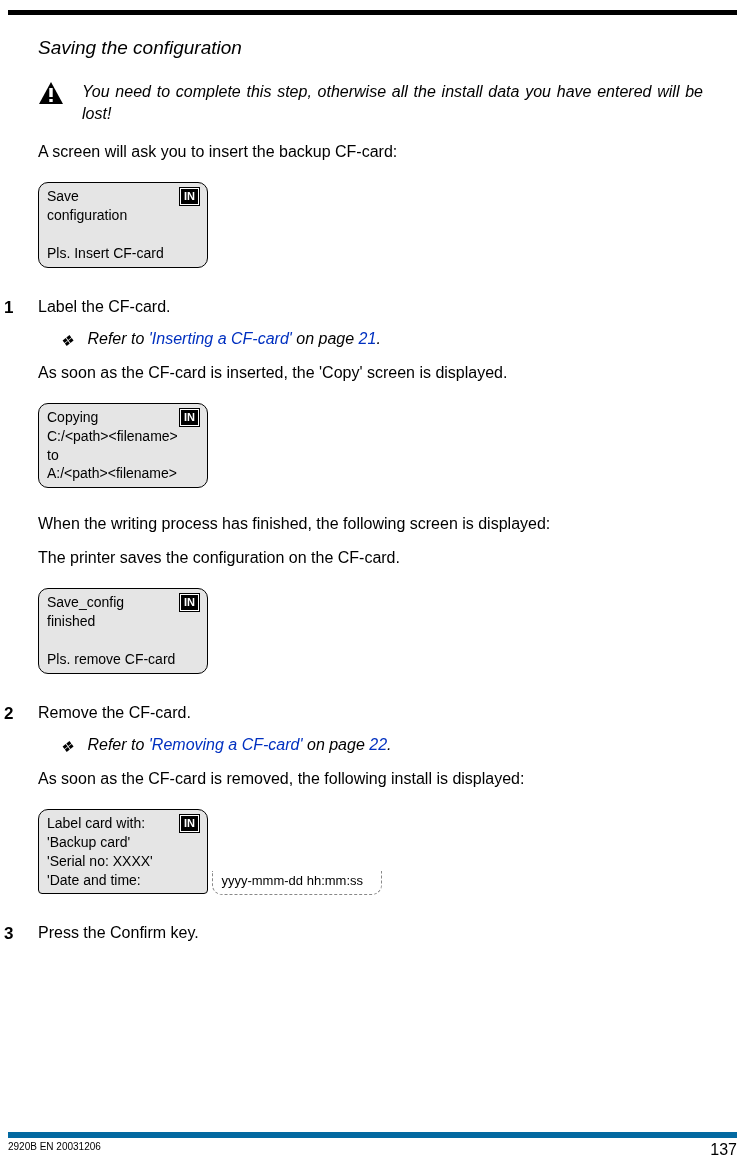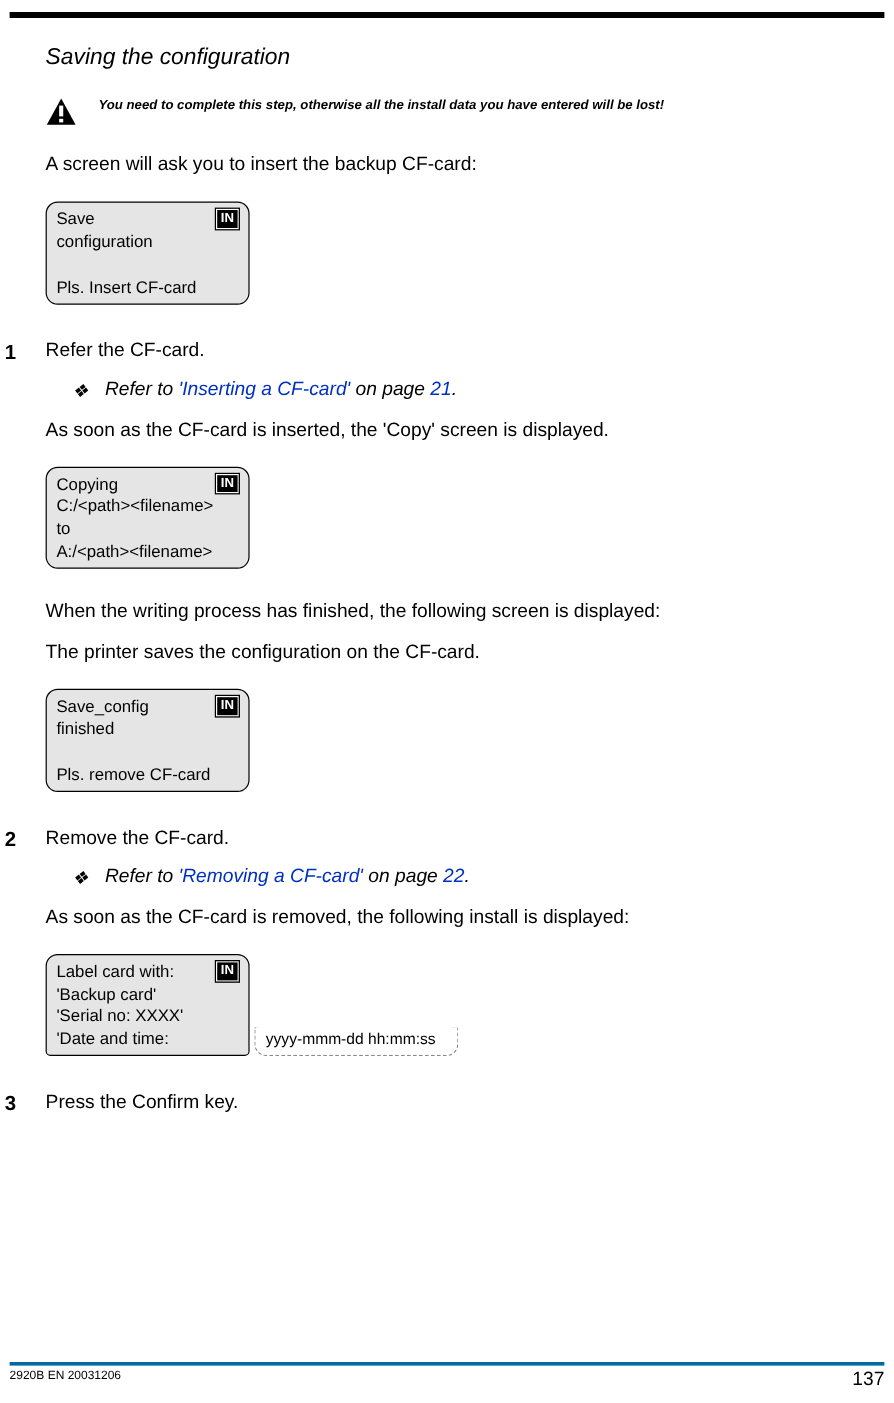--- a/index.html
+++ b/index.html
@@ -27,22 +27,22 @@
     font-weight: normal;
   }
   .warning-row {
     display: flex;
     align-items: flex-start;
     gap: 18px;
     margin-bottom: 16px;
   }
   .warning-text {
     font-style: italic;
-    font-weight: bold;
-    font-size: 11px;
+    font-weight: normal;
+    font-size: 16px;
     line-height: 1.35;
     text-align: justify;
   }
   .body-text {
     font-size: 16px;
     line-height: 1.5;
     margin: 10px 0;
   }
   .screen {
     display: inline-block;
@@ -107,21 +107,21 @@
     font-size: 16px;
     margin: 12px 0 8px 22px;
   }
   .refer-bullet { font-size: 15px; line-height: 1.4; }
   .link { color: #0030c0; }
   .footer {
     position: absolute;
     bottom: 10px;
     left: 8px;
     right: 8px;
-    border-top: 3px solid #0369a1;
+    border-top: 6px solid #0369a1;
     font-size: 10px;
     color: #000;
     padding-top: 3px;
     display: flex;
     justify-content: space-between;
   }
   .page-num { font-size: 16px; }
 </style>
 </head>
 <body>
@@ -150,21 +150,21 @@
       <span class="in-badge">IN</span>
       <span>Save</span><br>
       <span>configuration</span><br>
       <span>&nbsp;</span><br>
       <span>Pls. Insert CF-card</span>
     </div>
   </div>
 
   <div class="step">
     <div class="step-num">1</div>
-    <div class="step-body">Refer the CF-card.</div>
+    <div class="step-body">Label the CF-card.</div>
   </div>
 
   <div class="refer">
     <span class="refer-bullet">❖</span>
     <span>
       <span>Refer to </span><span class="link">'Inserting a CF-card'</span><span> on page </span><span class="link">21</span><span>.</span>
     </span>
   </div>
 
   <p class="body-text">As soon as the CF-card is inserted, the 'Copy' screen is displayed.</p>

